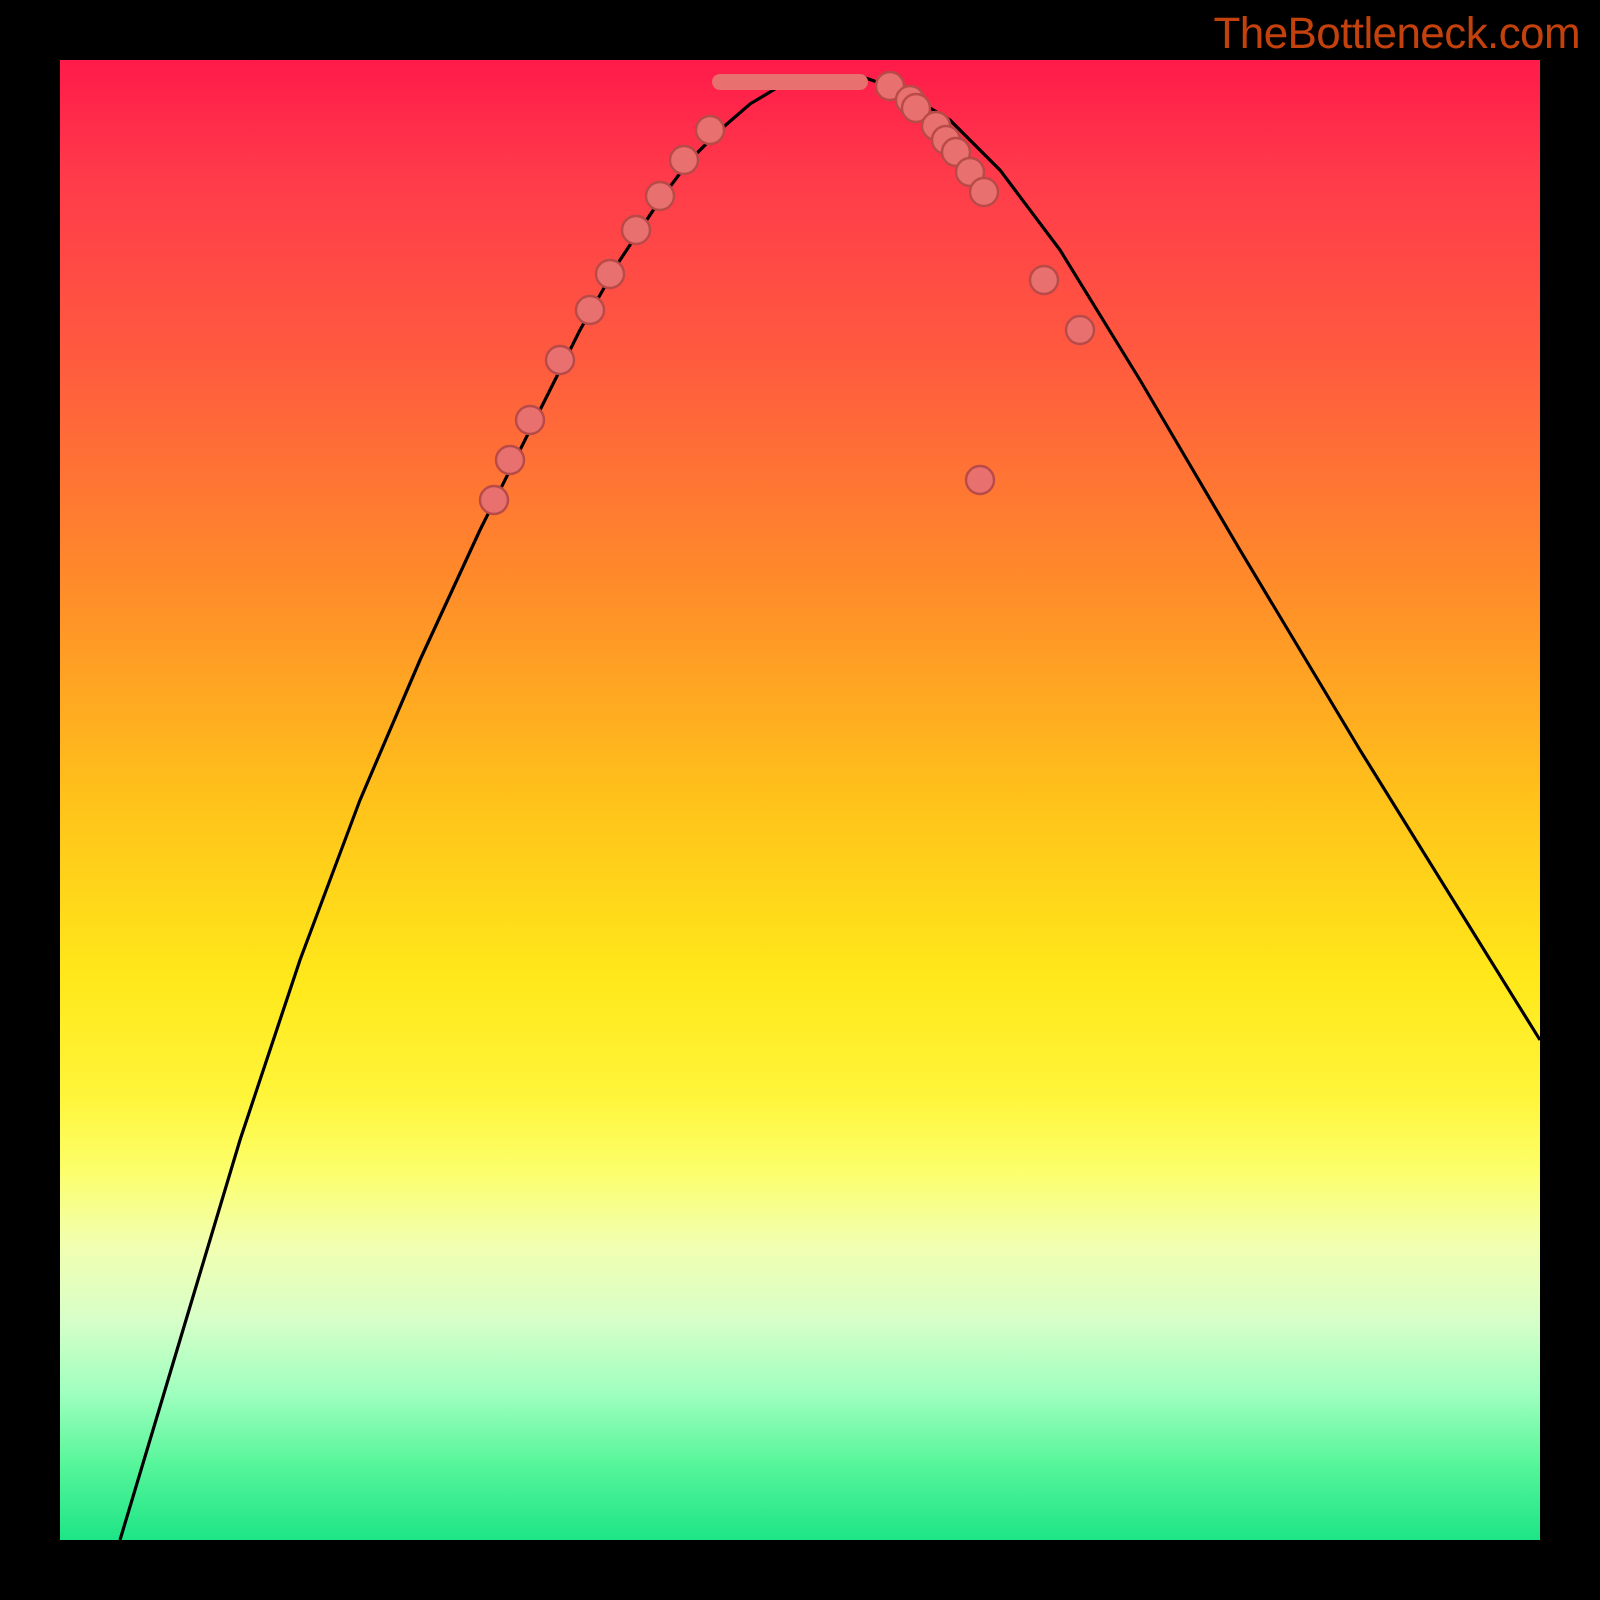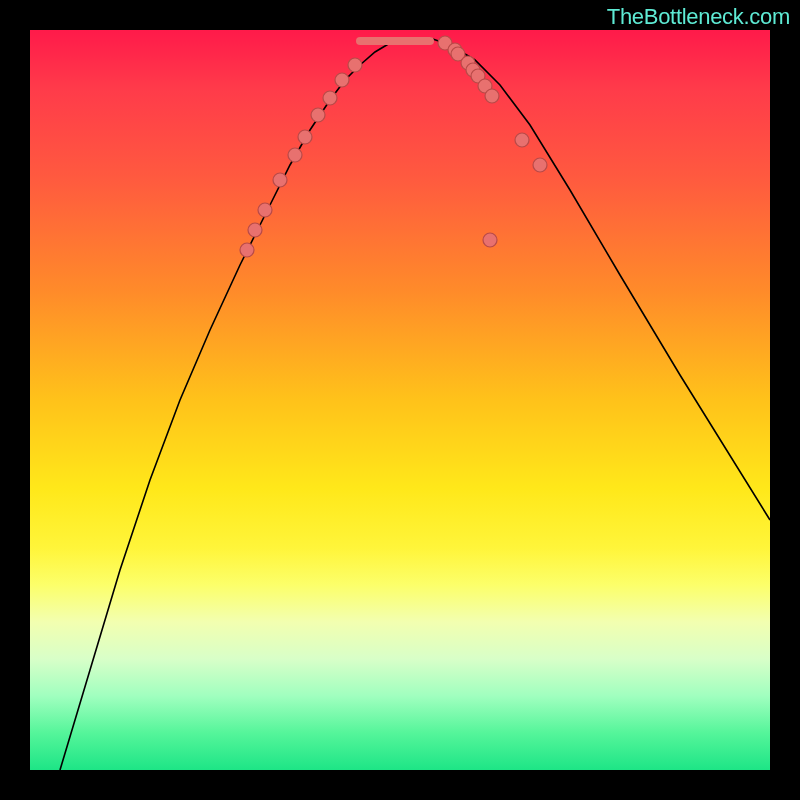--- a/index.html
+++ b/index.html
@@ -38,21 +38,21 @@
       #1de586 100%
     );
   }
   .watermark {
     position: absolute;
     top: 4px;
     right: 10px;
     font-family: Arial, Helvetica, sans-serif;
     font-size: 22px;
     font-weight: 500;
-    color: #5eead4;
+    color: #c2410c;
     letter-spacing: -0.3px;
     z-index: 10;
   }
   svg.curve {
     position: absolute;
     left: 0;
     top: 0;
     width: 740px;
     height: 740px;
     overflow: visible;

